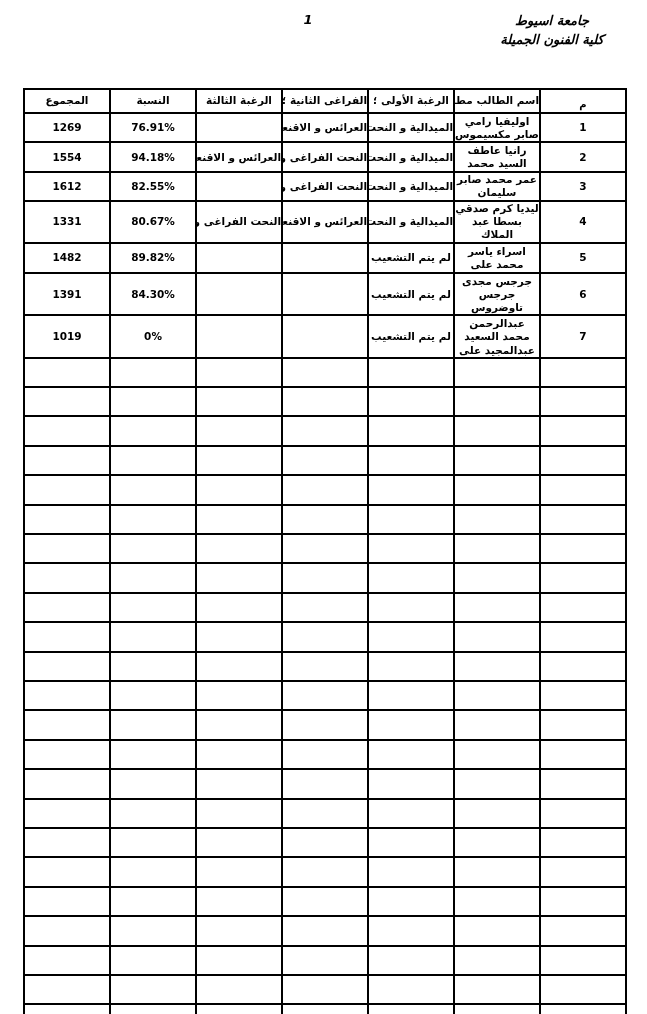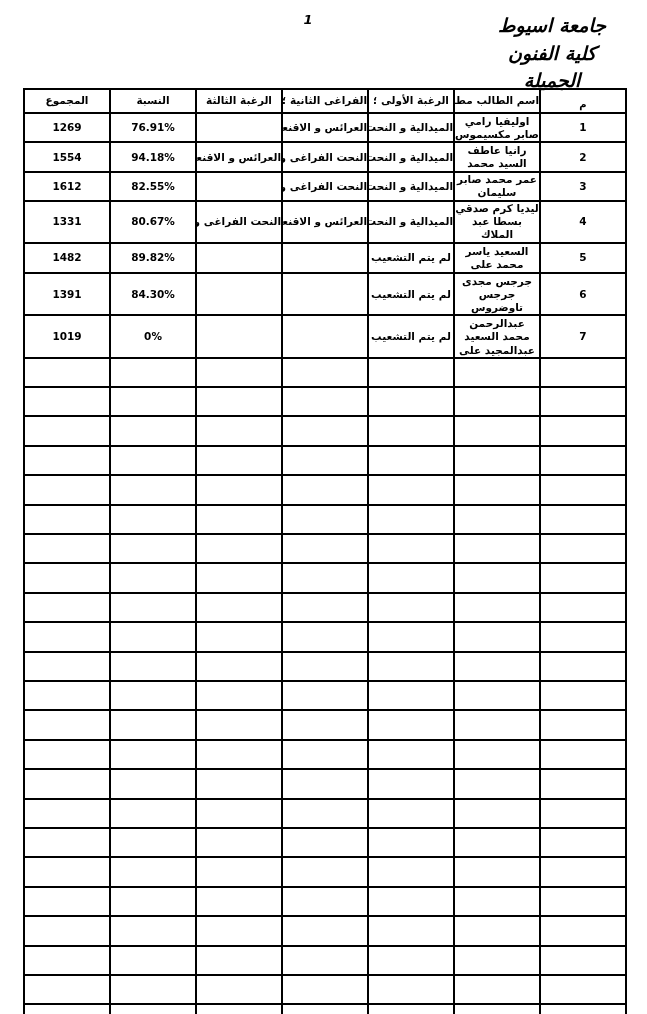--- a/index.html
+++ b/index.html
@@ -4,21 +4,21 @@
 <style>
   html,body{margin:0;padding:0;}
   body{
     width:647px;height:1014px;position:relative;background:#ffffff;
     font-family:"DejaVu Sans",sans-serif;color:#000;overflow:hidden;
   }
   
   .hdr-right{
     position:absolute;top:12px;right:30px;width:130px;
     text-align:center;font-weight:bold;font-style:italic;
-    font-size:19px;line-height:1.45;direction:rtl;
+    font-size:13px;line-height:1.45;direction:rtl;
   }
   .hdr-center{
     position:absolute;top:12px;left:112px;width:392px;
     text-align:center;direction:rtl;
   }
   .page-num{
     font-weight:bold;font-style:italic;font-size:13px;line-height:1.2;
     font-family:"DejaVu Sans",sans-serif;
   }
   .doc-title{
@@ -130,21 +130,21 @@
           <div class="clip">العرائس و الاقنعة</div>
         </td>
         <td class="col-pref3">
           <div class="clip">النحت الفراغى و الميدالية و النحت البارز</div>
         </td>
         <td class="col-pct">80.67%</td>
         <td class="col-total">1331</td>
       </tr>
       <tr>
         <td class="col-index">5</td>
-        <td class="col-name top">السعيد ياسر محمد على</td>
+        <td class="col-name top">اسراء ياسر محمد على</td>
         <td class="col-pref1">
           <div class="clip">لم يتم التشعيب</div>
         </td>
         <td class="col-pref2">
           <div class="clip"></div>
         </td>
         <td class="col-pref3">
           <div class="clip"></div>
         </td>
         <td class="col-pct">89.82%</td>

